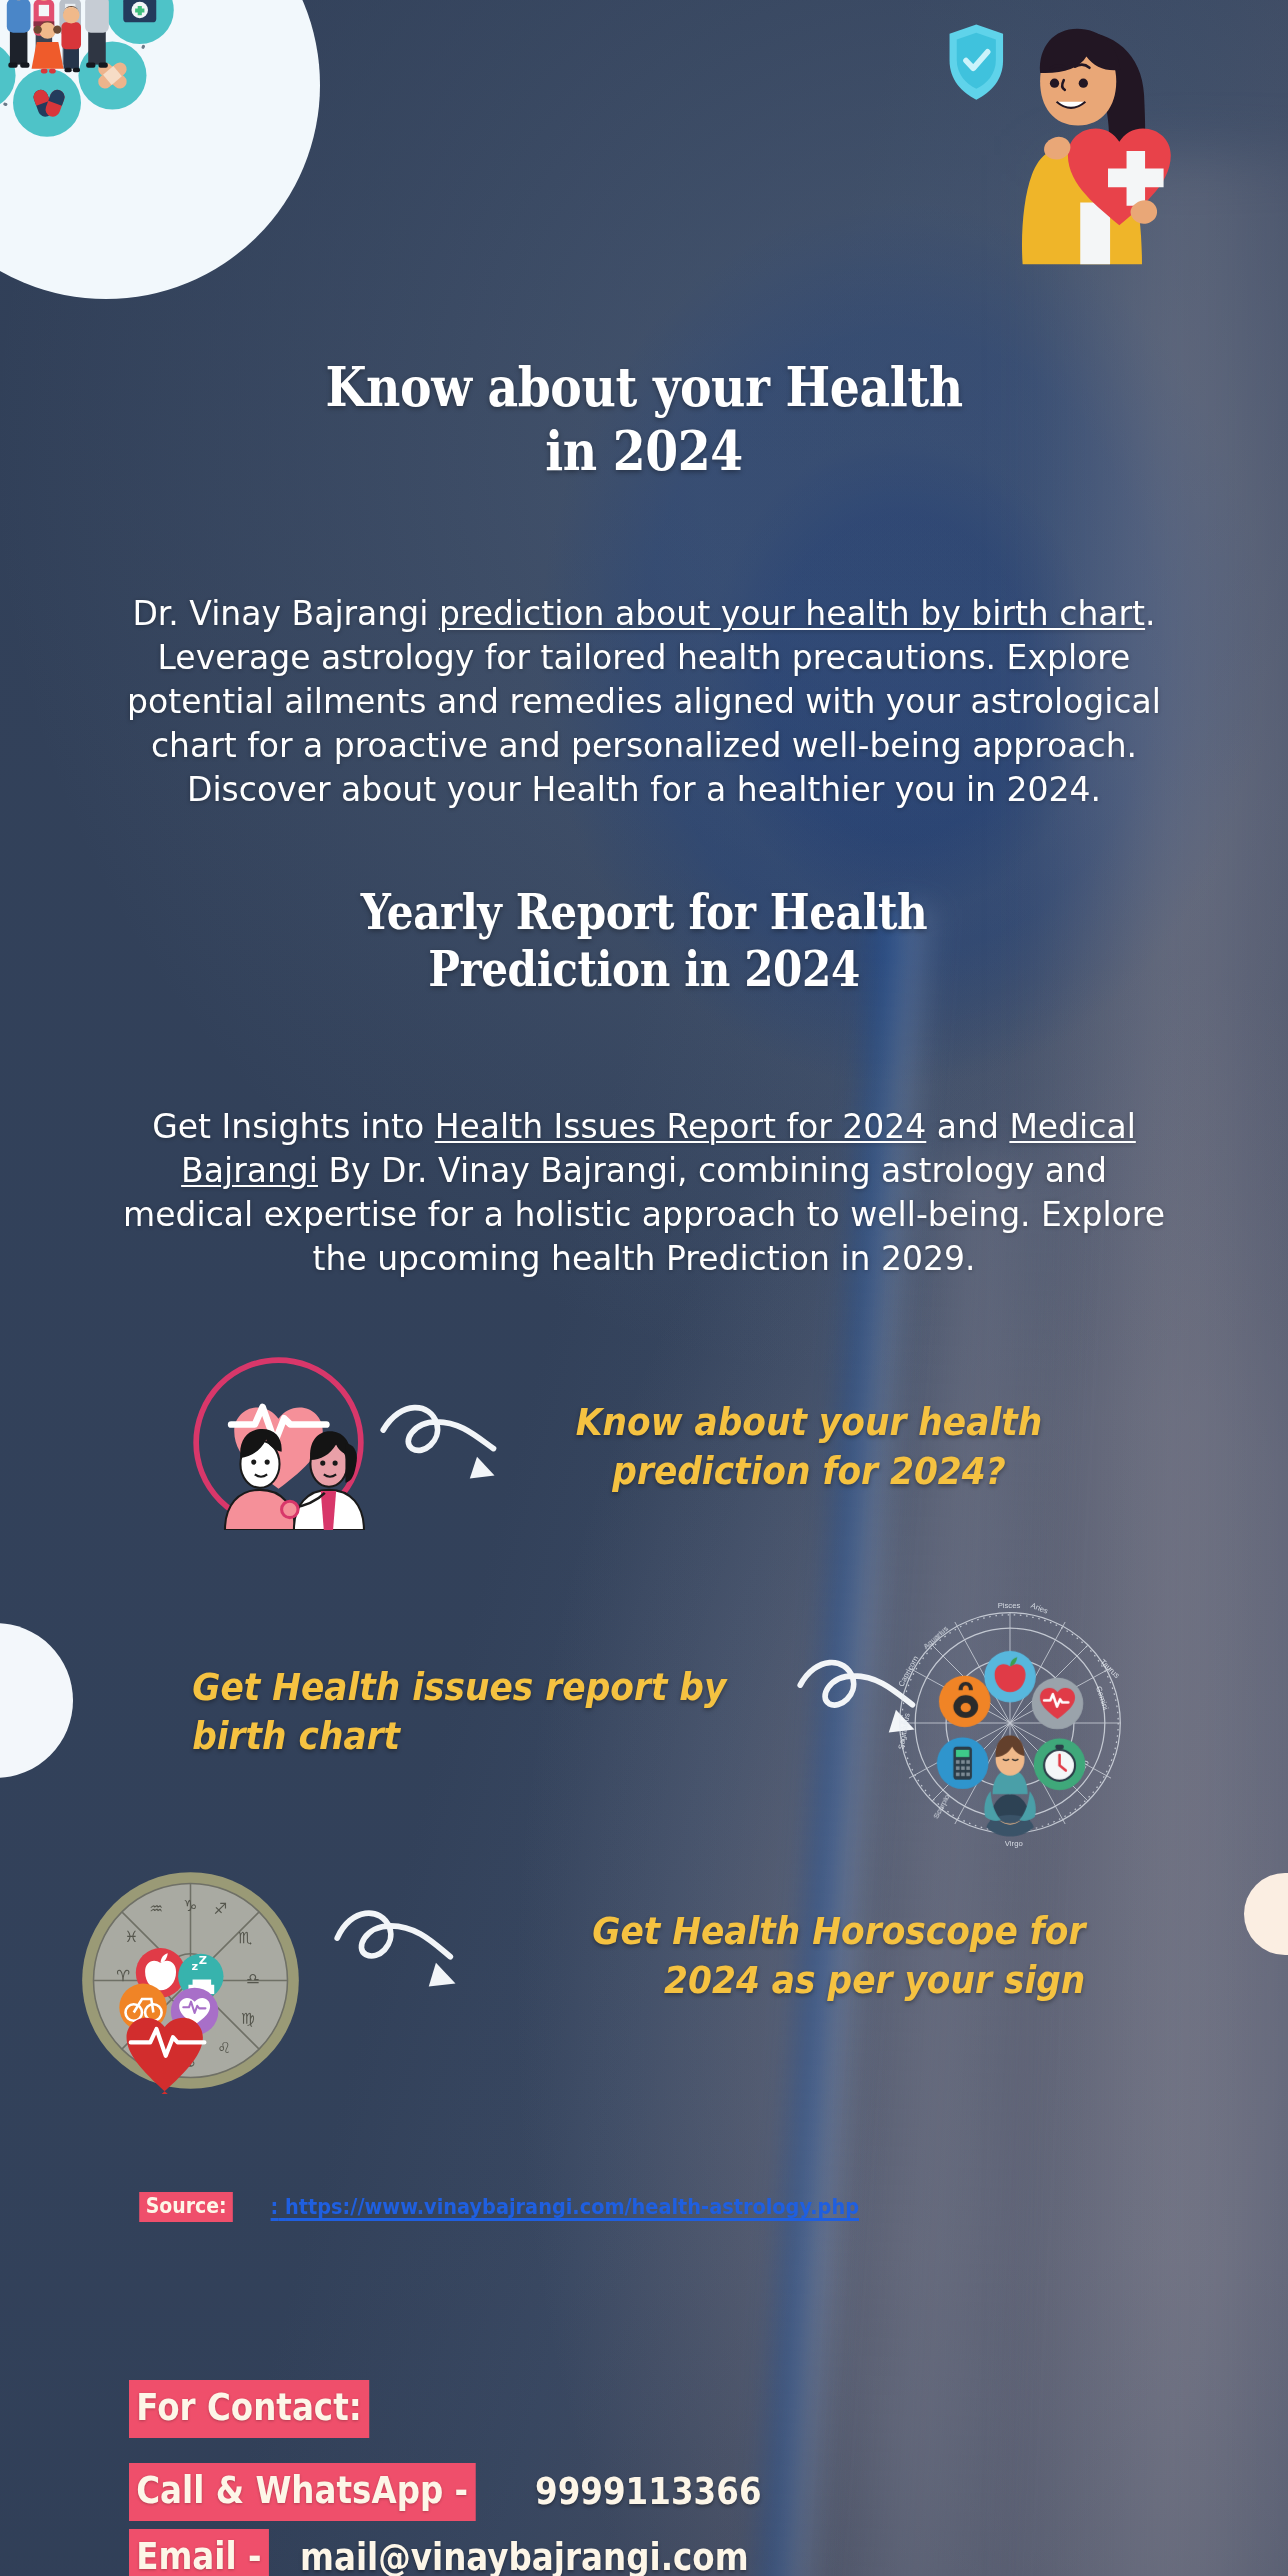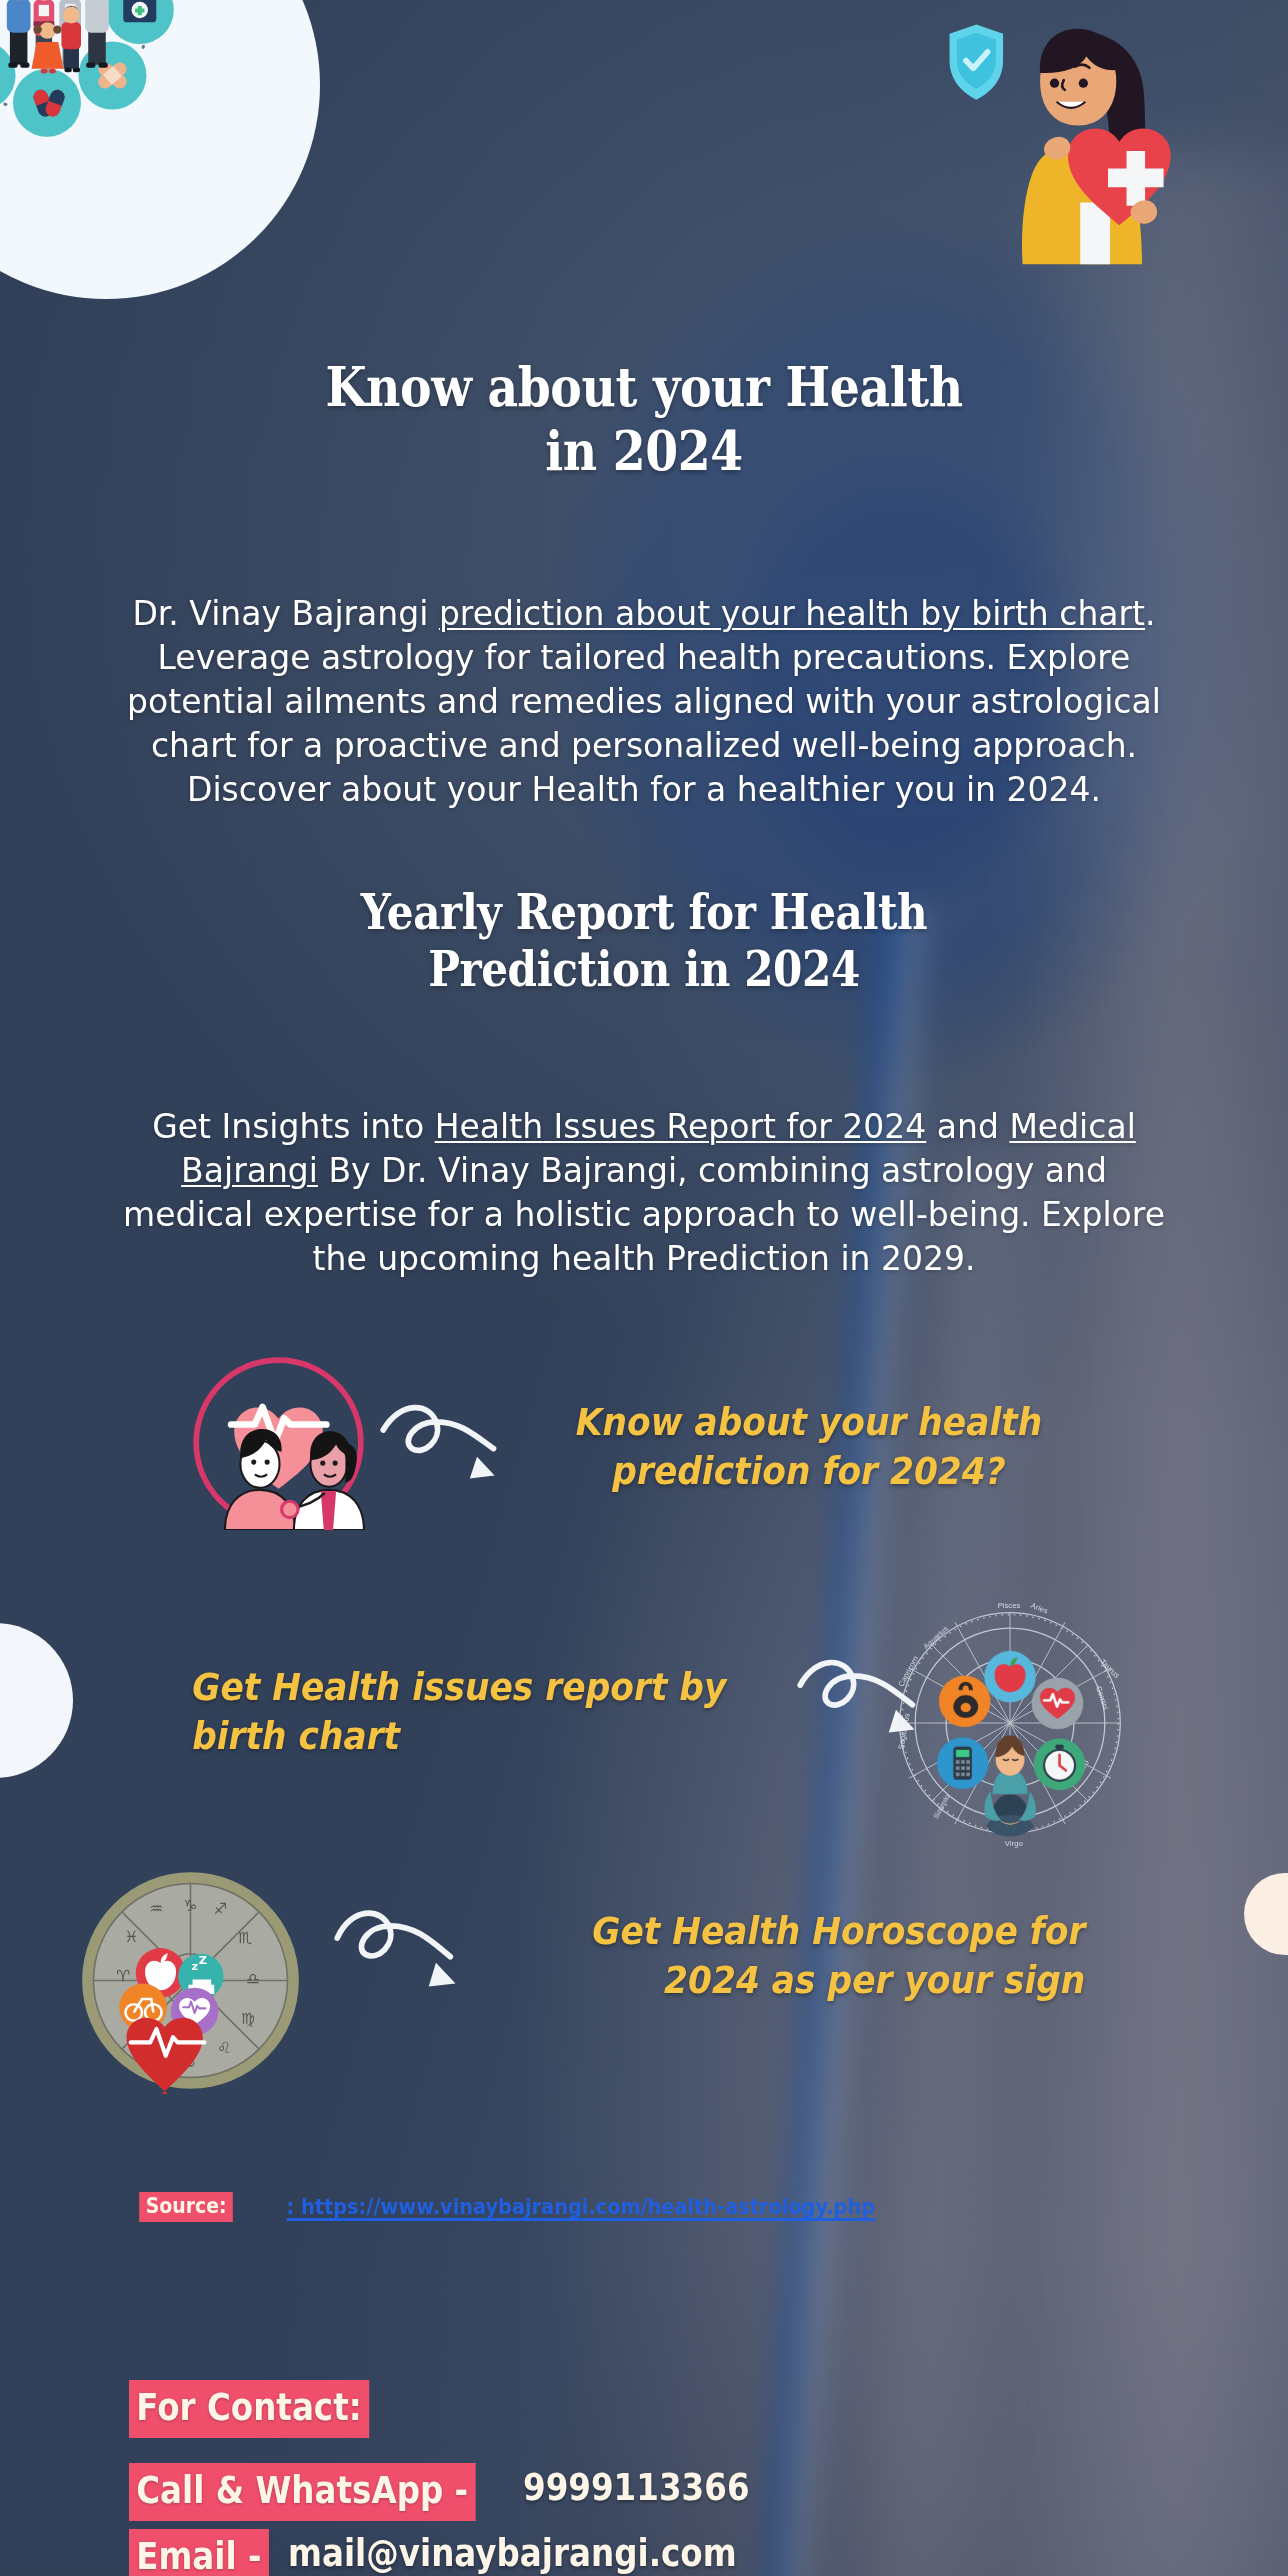--- a/index.html
+++ b/index.html
@@ -93,21 +93,21 @@
     font-weight:bold; font-style:italic;
     font-size:37px; line-height:1.32;
     color:#f5c241;
     text-shadow:0 1.5px 4.6px rgba(0,0,0,.35);
     transform:scaleX(.93);
   }
   .arrow{ position:absolute; }
   .arrow svg{ display:block; }
 
   
-  #source-line{ position:absolute; left:134px; top:2192px; display:flex; align-items:center; gap:23px; }
+  #source-line{ position:absolute; left:134px; top:2192px; display:flex; align-items:center; gap:7px; }
   #source-chip{
     background:#ef4f6b; color:#fdf6e8;
     font-family:"DejaVu Sans", sans-serif; font-weight:bold; font-size:21px;
     padding:2.1px 7.2px 4.1px 7.2px; transform:scaleX(.9);
   }
   #source-url{
     color:#1f5fe0; font-family:"DejaVu Sans", sans-serif; font-weight:bold;
     font-size:21px; text-decoration:underline; text-underline-offset:3.6px;
     text-decoration-thickness:2.6px; transform:scaleX(.92); white-space:nowrap;
   }
@@ -121,21 +121,21 @@
     transform:scaleX(.88); transform-origin:left center;
     text-shadow:0 1px 3.1px rgba(0,0,0,.25);
   }
   .c-val{
     display:inline-block; color:#fdf6e8;
     font-family:"DejaVu Sans", sans-serif; font-weight:bold;
     font-size:37px; line-height:1.34;
     transform:scaleX(.88); transform-origin:left center;
     text-shadow:0 1.5px 4.1px rgba(0,0,0,.35);
   }
-  .c-row{ display:flex; align-items:flex-start; white-space:nowrap; }
+  .c-row{ display:flex; align-items:center; white-space:nowrap;gap:12px; }
   #contact-heading{ margin-bottom:25px; }
   .c-row + .c-row{ margin-top:8.2px; }
 </style>
 </head>
 <body>
 
 <div id="bg-photo"></div>
 <div id="bg-tube-c"></div>
 <div id="bg-tube-b"></div>
 <div id="bg-tube-a"></div>

